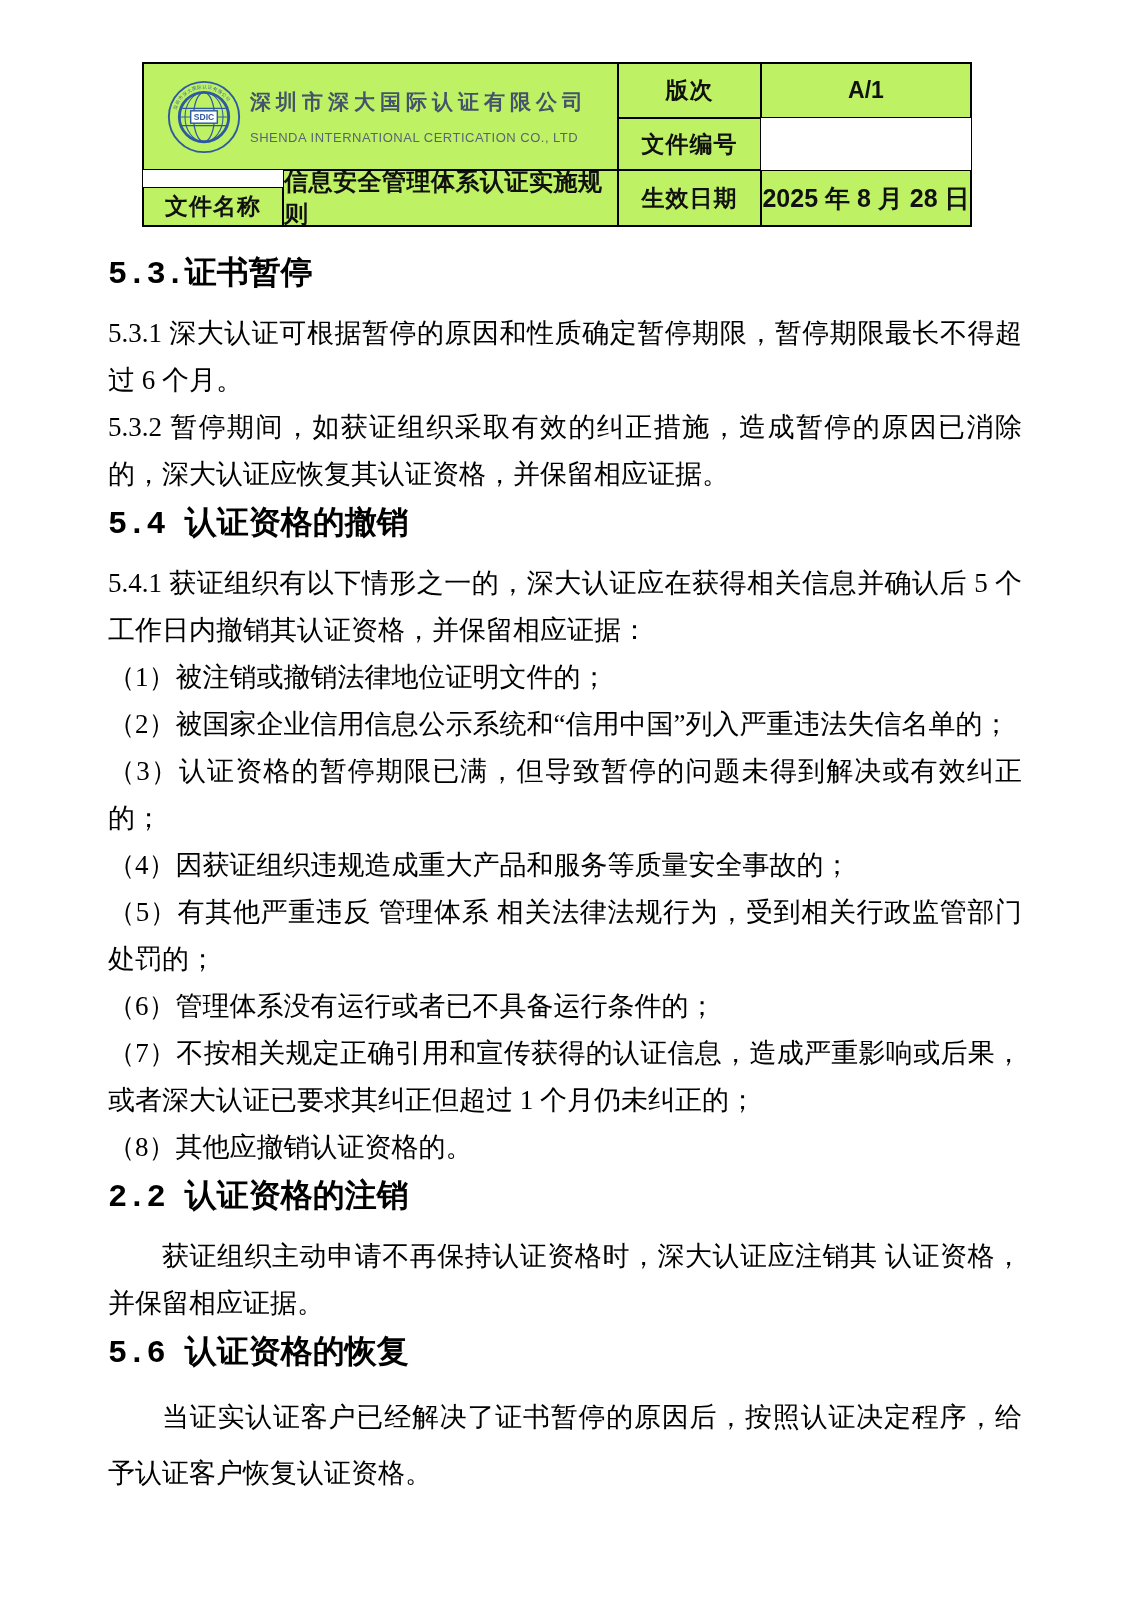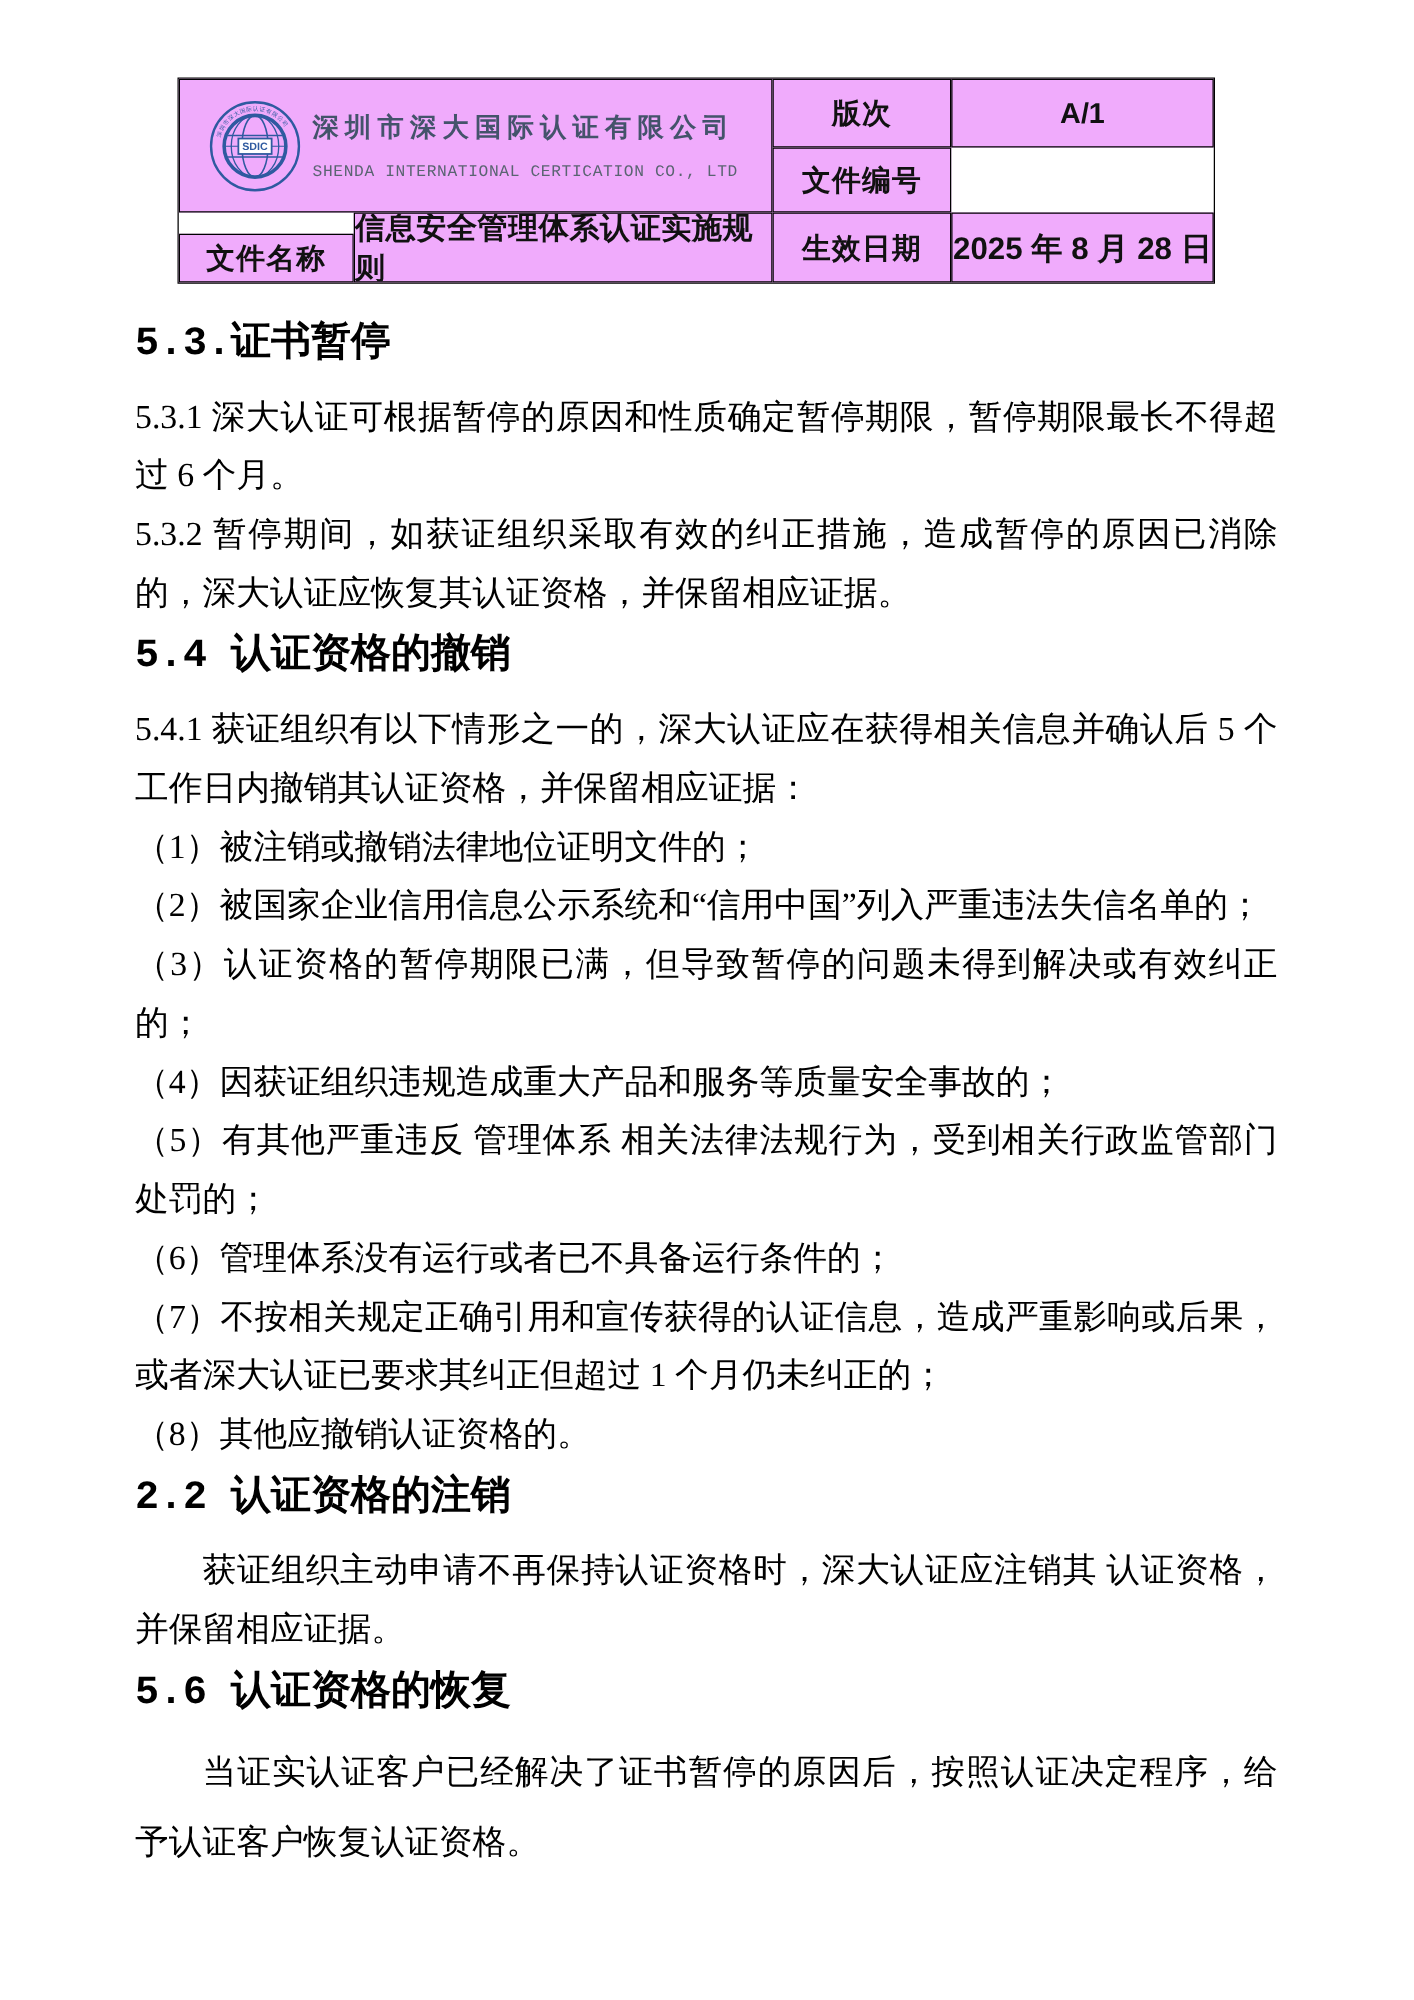--- a/index.html
+++ b/index.html
@@ -20,21 +20,21 @@
     grid-template-rows:55px 52px 56px;
     width:828px;
     margin-left:34px;
     border:1px solid #000;
     box-sizing:content-box;
   }
   .cell{
     border:1px solid #000;
     display:flex;align-items:center;justify-content:center;
     box-sizing:border-box;
-    background:#f0abfc;
+    background:#bef264;
     overflow:hidden;
   }
   .logo-cell{
     grid-column:1/3;grid-row:1/3;
     justify-content:flex-start;
     padding-left:22px;
     gap:8px;
   }
   .c3r1{grid-column:3;grid-row:1;}
   .c4r1{grid-column:4;grid-row:1;}
@@ -55,21 +55,21 @@
   .val-date{font-size:25px;}
   .emblem{width:76px;height:76px;flex:0 0 auto;}
   .co{display:flex;flex-direction:column;justify-content:center;}
   .co-cn{
     font-size:21px;font-weight:bold;letter-spacing:5px;
     color:#44536b;white-space:nowrap;
     font-family:"Liberation Serif","DejaVu Serif",serif;
   }
   .co-en{
     font-size:13px;letter-spacing:0.5px;color:#5a6472;
-    font-family:Liberation Mono, monospace;
+    font-family:Liberation Sans, sans-serif;
     margin-top:14px;white-space:nowrap;
   }
   
   .docbody{margin-top:27px;width:914px;}
   .h{
     font-size:32px;line-height:42px;font-weight:bold;
     margin:6px 0 14px 0;color:#000;
     font-family:Liberation Mono, monospace;
   }
   .p,.li{

